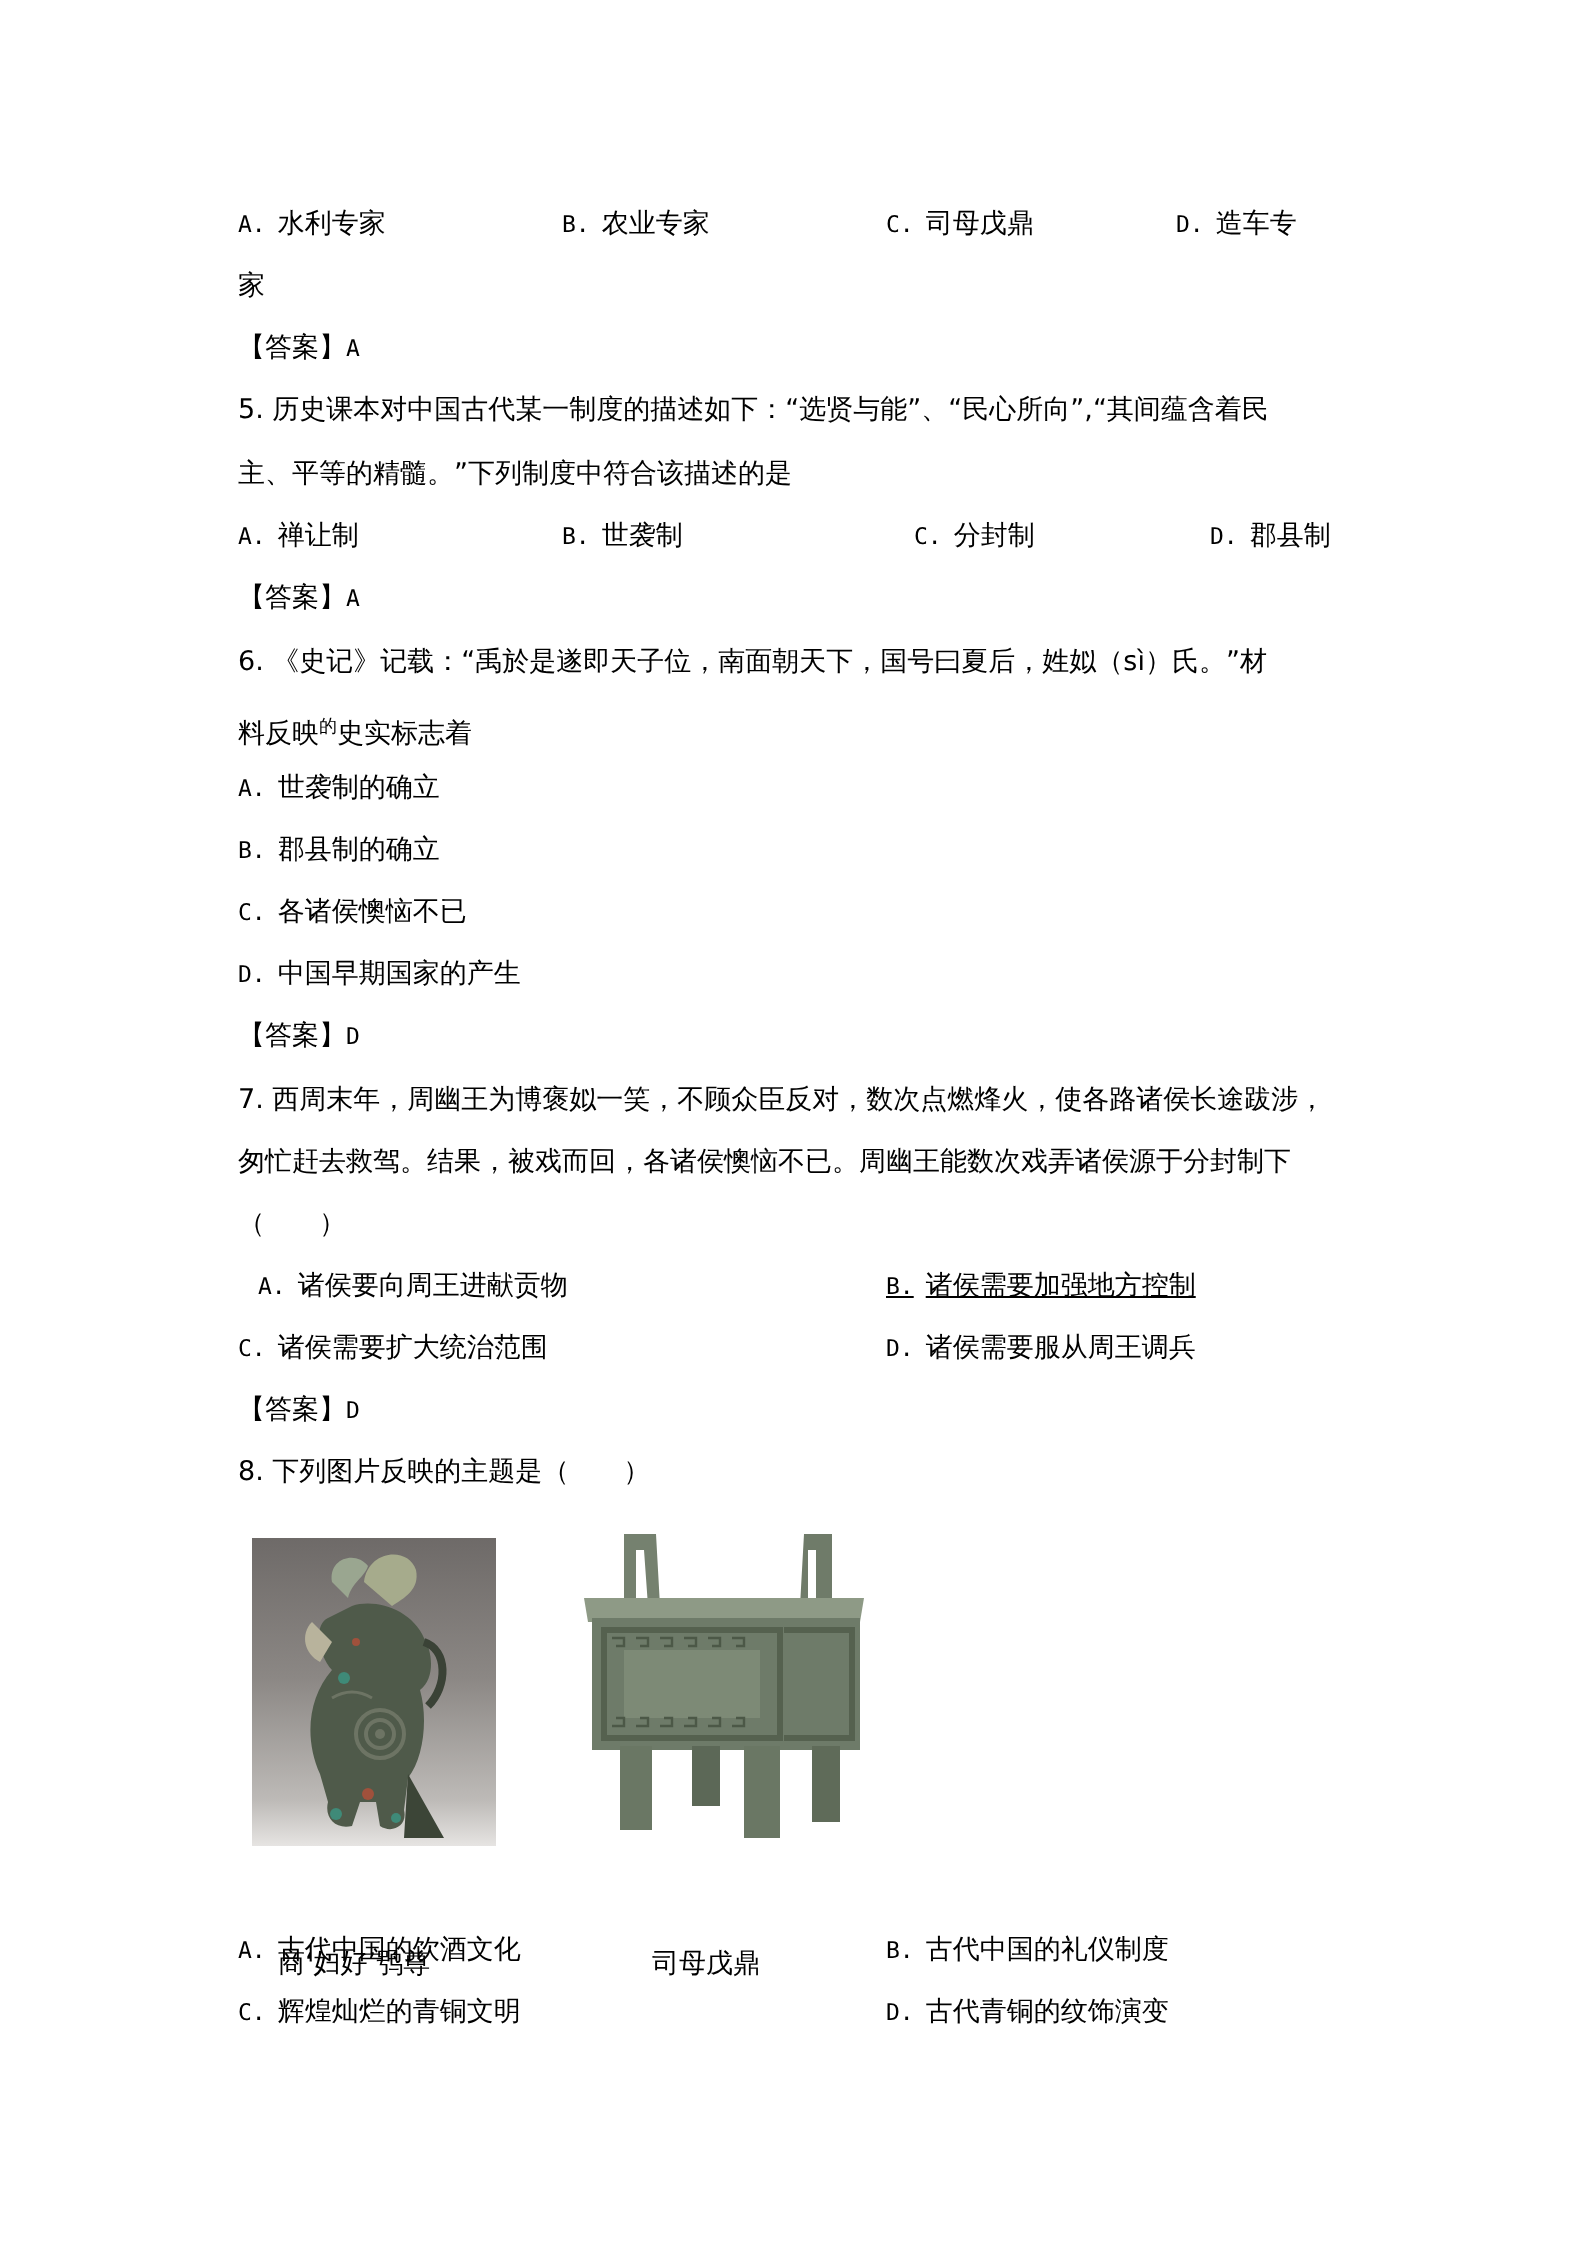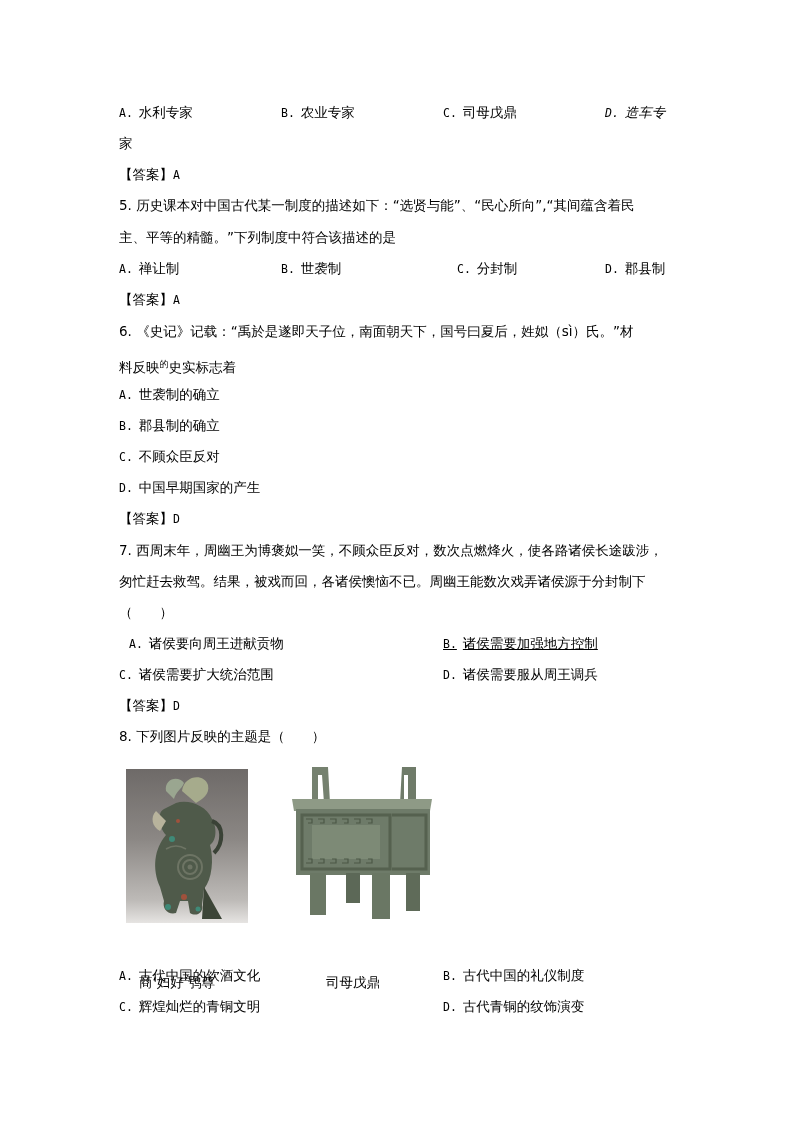--- a/index.html
+++ b/index.html
@@ -82,21 +82,21 @@
 
 <div class="opt" style="left:119px; top:103px;">
   <span class="mono-letter">A.</span><span>水利专家</span>
 </div>
 <div class="opt" style="left:281px; top:103px;">
   <span class="mono-letter">B.</span><span>农业专家</span>
 </div>
 <div class="opt" style="left:443px; top:103px;">
   <span class="mono-letter">C.</span><span>司母戊鼎</span>
 </div>
-<div class="opt" style="left:605px; top:103px;font-style:italic;">
+<div class="opt" style="left:588px; top:103px;">
   <span class="mono-letter">D.</span><span>造车专</span>
 </div>
 <div class="line" style="top:134px;">家</div>
 <div class="answer" style="top:165px;">
   <span>【答案】</span><span class="val">A</span>
 </div>
 
 <div class="line" style="top:196px;">5. 历史课本对中国古代某一制度的描述如下：“选贤与能”、“民心所向”,“其间蕴含着民</div>
 <div class="line" style="top:228px;">主、平等的精髓。”下列制度中符合该描述的是</div>
 <div class="opt" style="left:119px; top:259px;">
@@ -119,21 +119,21 @@
 <div class="line" style="top:355px;">
   <span>料反映</span><span class="sup">的</span><span>史实标志着</span>
 </div>
 <div class="opt" style="left:119px; top:385px;">
   <span class="mono-letter">A.</span><span>世袭制的确立</span>
 </div>
 <div class="opt" style="left:119px; top:416px;">
   <span class="mono-letter">B.</span><span>郡县制的确立</span>
 </div>
 <div class="opt" style="left:119px; top:447px;">
-  <span class="mono-letter">C.</span><span>不顾众臣反对</span>
+  <span class="mono-letter">C.</span><span>各诸侯懊恼不已</span>
 </div>
 <div class="opt" style="left:119px; top:478px;">
   <span class="mono-letter">D.</span><span>中国早期国家的产生</span>
 </div>
 <div class="answer" style="top:509px;">
   <span>【答案】</span><span class="val">D</span>
 </div>
 
 <div class="line" style="top:541px;">7. 西周末年，周幽王为博褒姒一笑，不顾众臣反对，数次点燃烽火，使各路诸侯长途跋涉，</div>
 <div class="line" style="top:572px;">匆忙赶去救驾。结果，被戏而回，各诸侯懊恼不已。周幽王能数次戏弄诸侯源于分封制下</div>

